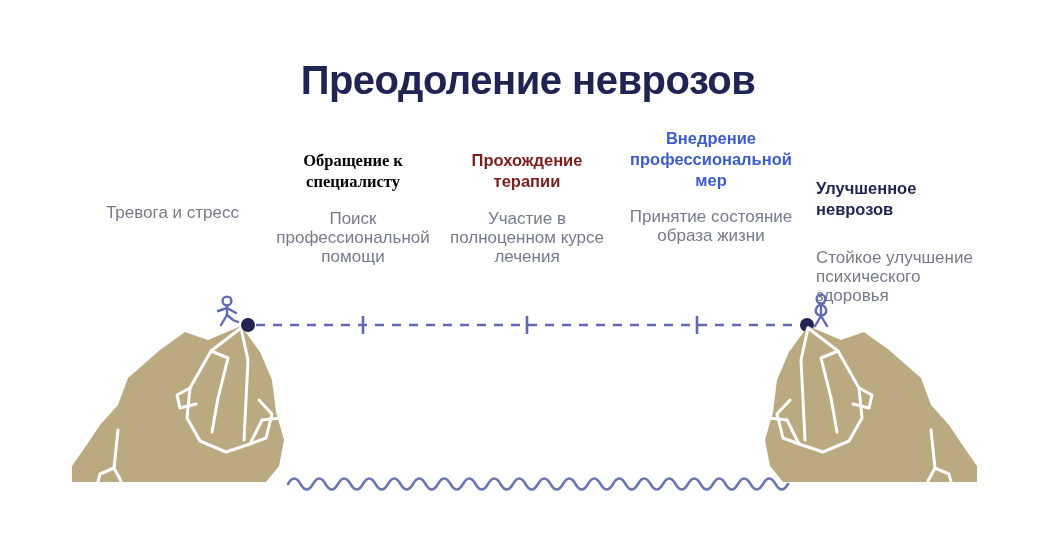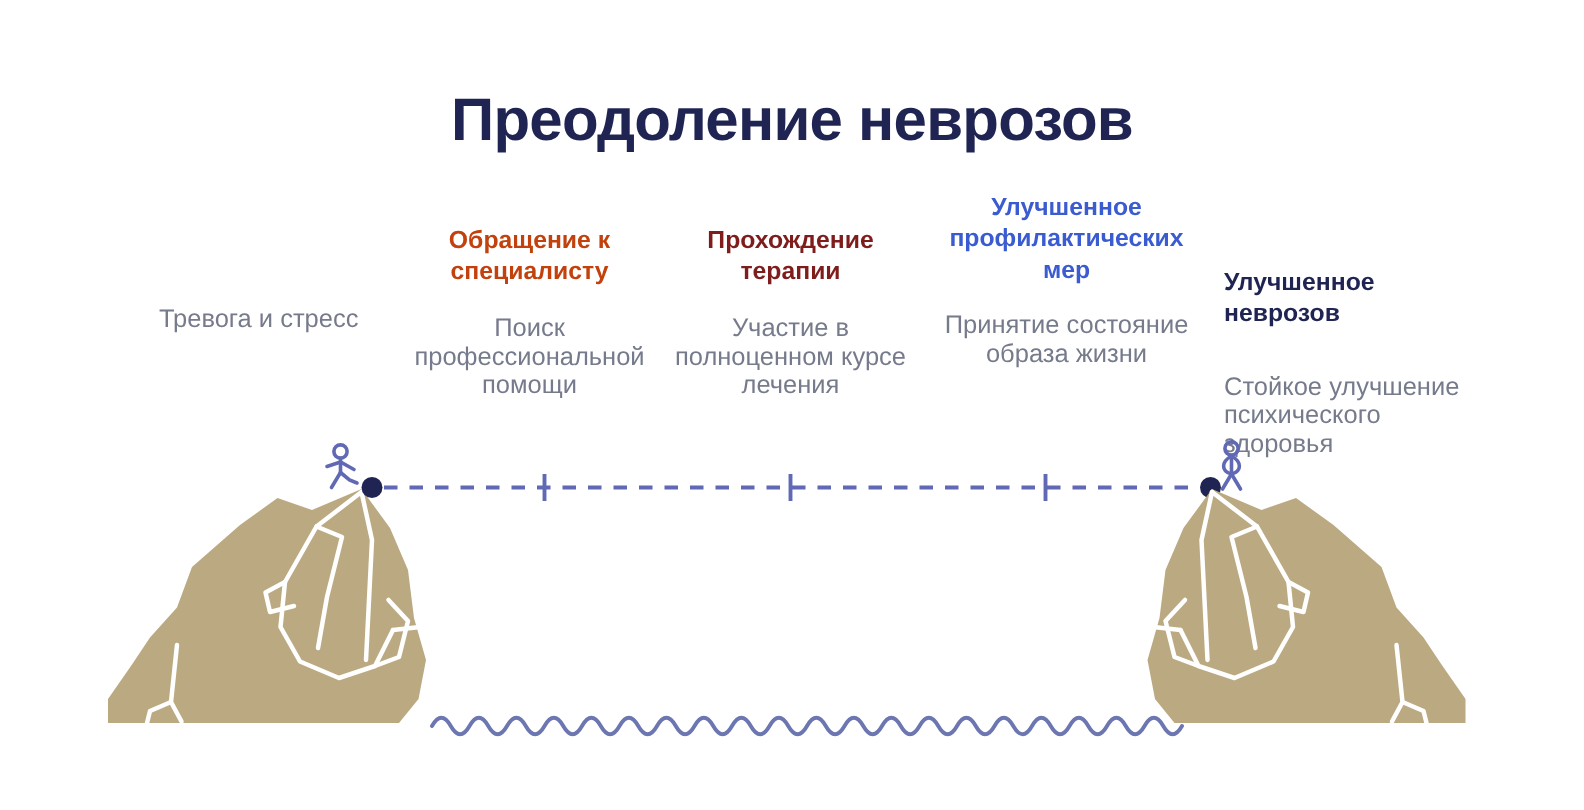--- a/index.html
+++ b/index.html
@@ -79,31 +79,31 @@
 
 <div id="canvas">
 
   <div id="title">Преодоление неврозов</div>
 
   <div class="stage" id="stage-1">
     <p class="stage-desc">Тревога и стресс</p>
   </div>
 
   <div class="stage" id="stage-2">
-    <p class="stage-title" style="color:#c2410c;">Обращение к специалисту</p>
+    <p class="stage-title" style="color:#000000;font-family:Liberation Serif, serif;">Обращение к специалисту</p>
     <p class="stage-desc">Поиск профессиональной помощи</p>
   </div>
 
   <div class="stage" id="stage-3">
     <p class="stage-title" style="color:#7f1d1d;">Прохождение терапии</p>
     <p class="stage-desc">Участие в полноценном курсе лечения</p>
   </div>
 
   <div class="stage" id="stage-4">
-    <p class="stage-title" style="color:#3B5BD0;">Улучшенное профилактических мер</p>
+    <p class="stage-title" style="color:#3B5BD0;">Внедрение профессиональной мер</p>
     <p class="stage-desc">Принятие состояние образа жизни</p>
   </div>
 
   <div class="stage" id="stage-5">
     <p class="stage-title" style="color:#1F2452;">Улучшенное неврозов</p>
     <p class="stage-desc">Стойкое улучшение психического здоровья</p>
   </div>
 
   <svg id="scenery" viewBox="0 0 1056 540" width="1056" height="540">
 

